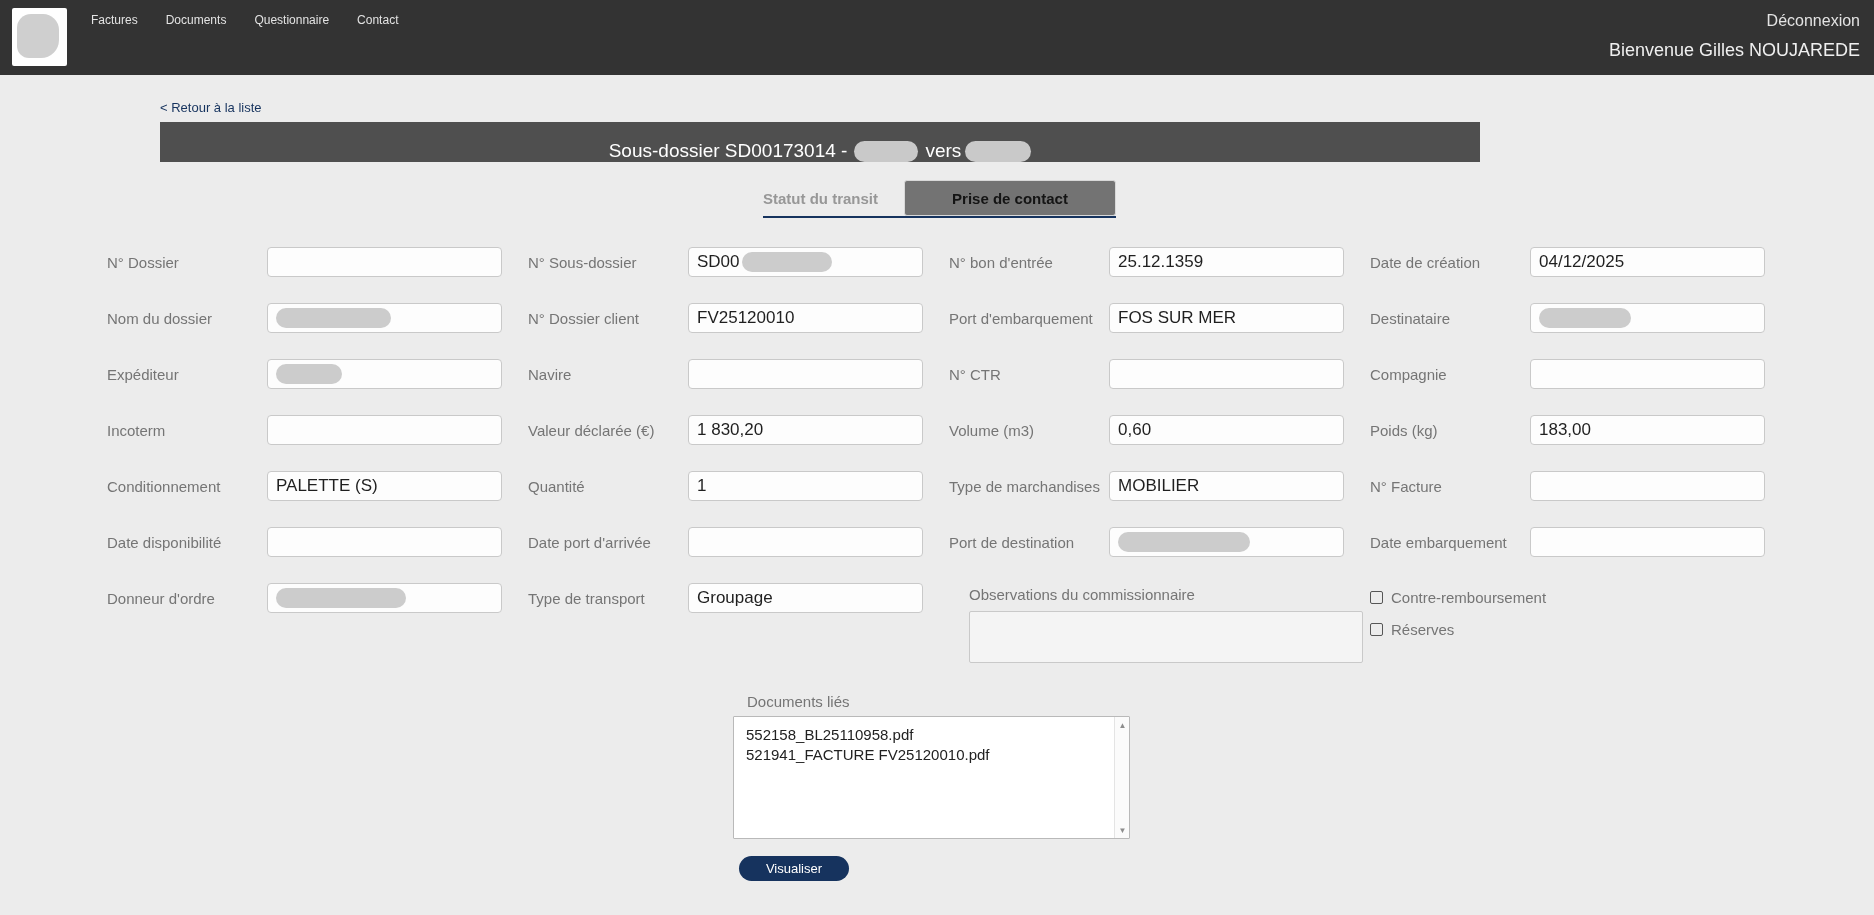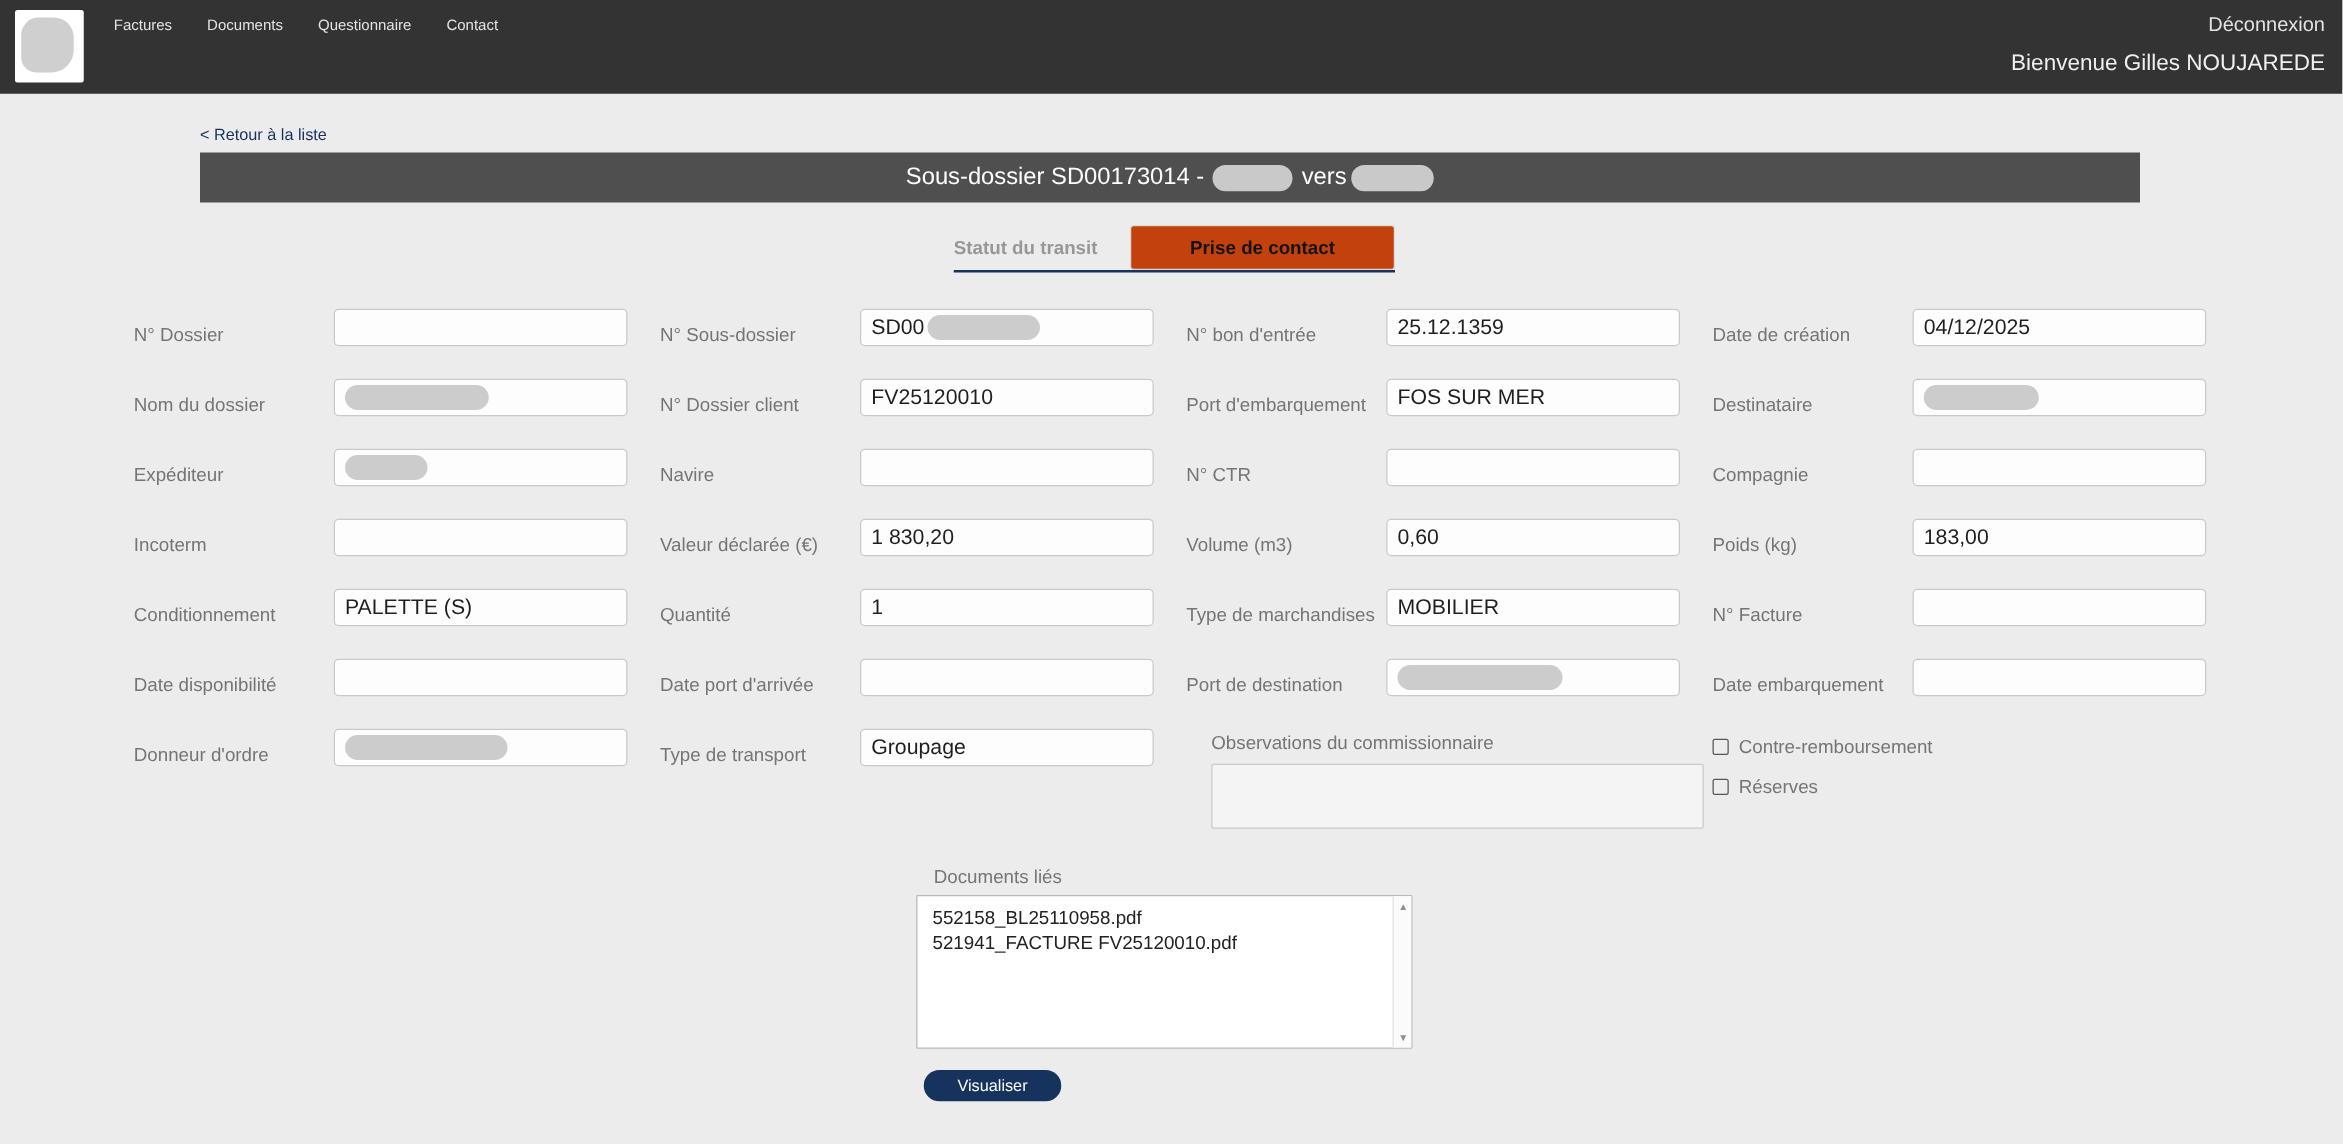--- a/index.html
+++ b/index.html
@@ -16,32 +16,32 @@
   .header{position:absolute; left:0; top:0; width:1874px; height:75px; background:var(--header-bg);}
   .logo{position:absolute; left:12px; top:8px; width:55px; height:58px; background:#ffffff; border-radius:2px; overflow:hidden;}
   .logo-blob{position:absolute; left:5px; top:6px; width:42px; height:44px; background:#cfcfcf; border-radius:14px 16px 18px 12px;}
   .nav{position:absolute; left:91px; top:13px; display:flex; gap:28px;}
   .nav-item{color:#e3e3e3; font-size:12px; cursor:pointer; white-space:nowrap;}
   .logout{position:absolute; right:14px; top:12px; color:#e3e3e3; font-size:16px; cursor:pointer;}
   .welcome{position:absolute; right:14px; top:40px; color:#efefef; font-size:18px;}
 
   
   .back-link{position:absolute; left:160px; top:100px; font-size:13px; color:var(--accent); cursor:pointer; text-decoration:none;}
-  .title-bar{position:absolute; left:160px; top:122px; width:1552px; height:40px; background:var(--title-bar-bg);
-    color:#ffffff; font-size:19px; display:flex; align-items:center; justify-content:center; gap:7px;}
+  .title-bar{position:absolute; left:160px; top:122px; width:1320px; height:40px; background:var(--title-bar-bg);
+    color:#ffffff; font-size:19px; display:flex; align-items:flex-end; justify-content:center; gap:7px;}
   .tblob{display:inline-block; height:21px; border-radius:11px; background:#c9c9c9;}
 
   .tabs{position:absolute; left:763px; top:180px; display:flex; align-items:flex-end; border-bottom:2px solid var(--accent); height:38px;}
   .tab-inactive{font-size:15px; font-weight:bold; color:#979797; line-height:34px; margin-right:26px; cursor:pointer; white-space:nowrap;}
-  .tab-active{width:212px; height:36px; background:#c2410c; border:1px solid #d8d8d8; border-radius:3px;
+  .tab-active{width:212px; height:36px; background:#737373; border:1px solid #d8d8d8; border-radius:3px;
     font-size:15px; font-weight:bold; color:#141414; display:flex; align-items:center; justify-content:center; cursor:pointer; white-space:nowrap;}
 
   
   .form-grid{position:absolute; left:107px; top:247px; display:grid; grid-template-columns:repeat(4,395px); column-gap:26px; row-gap:26px;}
-  .field{display:flex; align-items:flex-end; height:30px;}
+  .field{display:flex; align-items:center; height:30px;}
   .flabel{width:160px; flex:0 0 160px; font-size:15px; color:var(--label); padding-right:8px; white-space:nowrap; overflow:hidden;}
   .finput{flex:1; height:30px; background:var(--input-bg); border:1px solid var(--input-border); border-radius:4px;
     display:flex; align-items:center; padding:0 8px; font-size:17px; color:var(--input-text); cursor:text; white-space:nowrap; overflow:hidden;}
   .blob{display:inline-block; height:20px; border-radius:10px; background:var(--blob); flex:0 0 auto;}
   .fval{white-space:pre;}
   .fval:not(:empty){margin-right:2px;}
 
   .obs-cell{grid-column:3;padding-left:20px;}
   .obs-label{font-size:15px; color:var(--label); line-height:15px; margin-top:4px; margin-bottom:9px;}
   .obs-textarea{width:394px; height:52px; background:#f4f4f4; border:1px solid #c9c9c9; border-radius:2px; resize:none;

